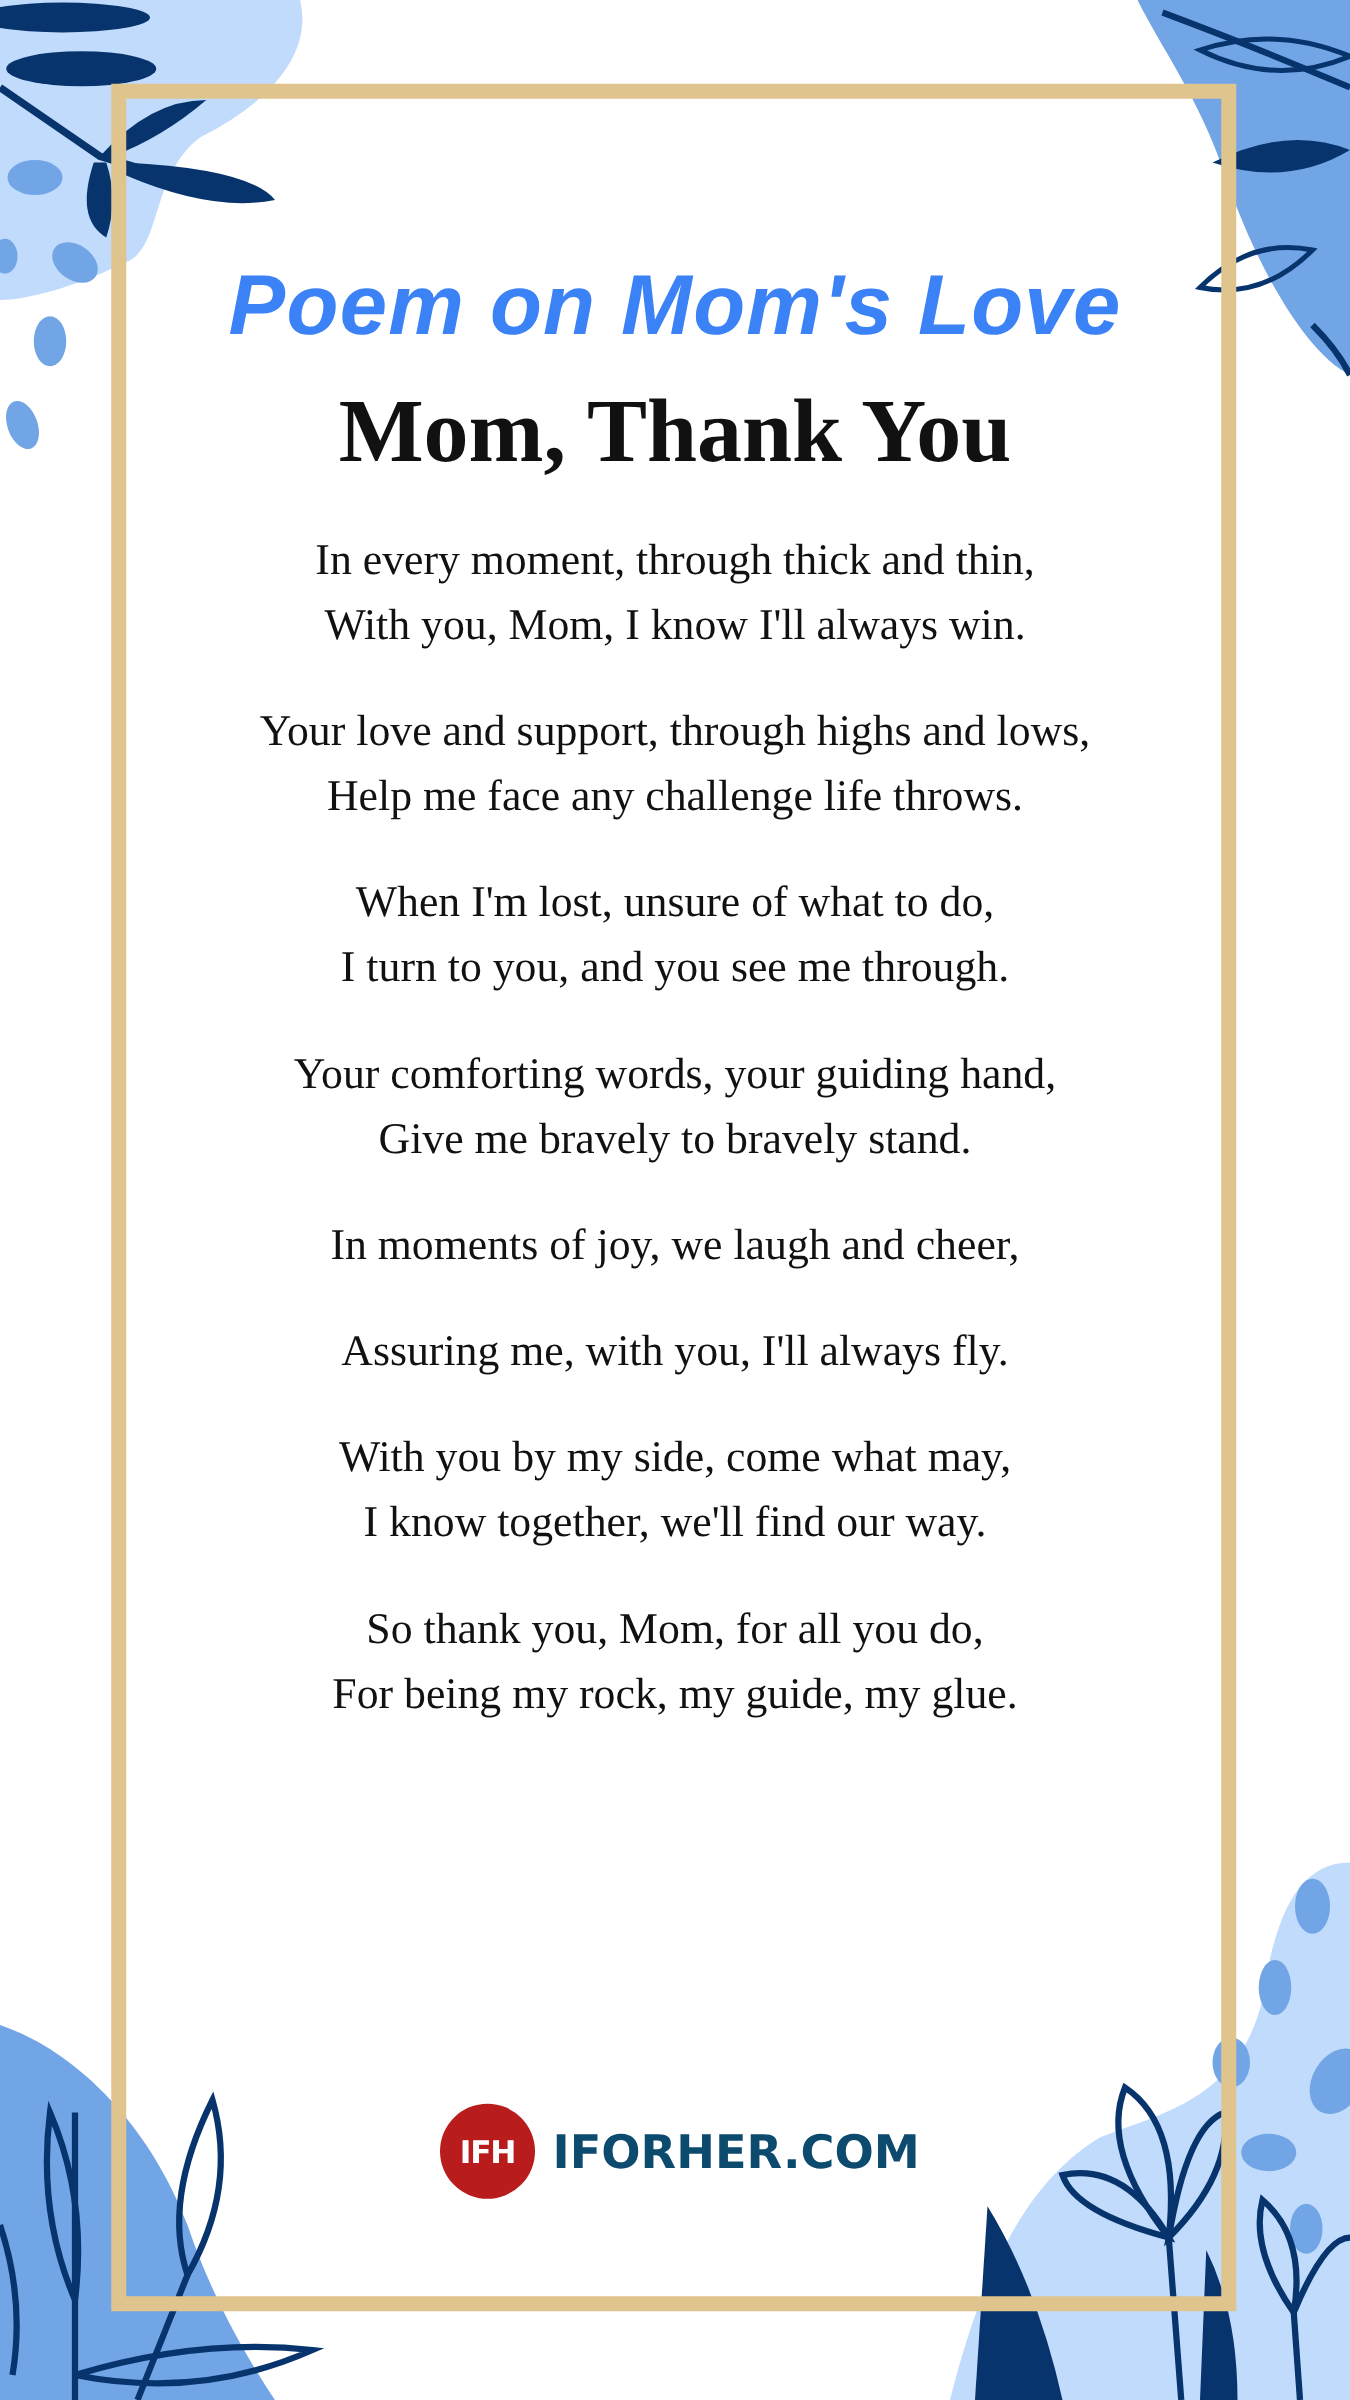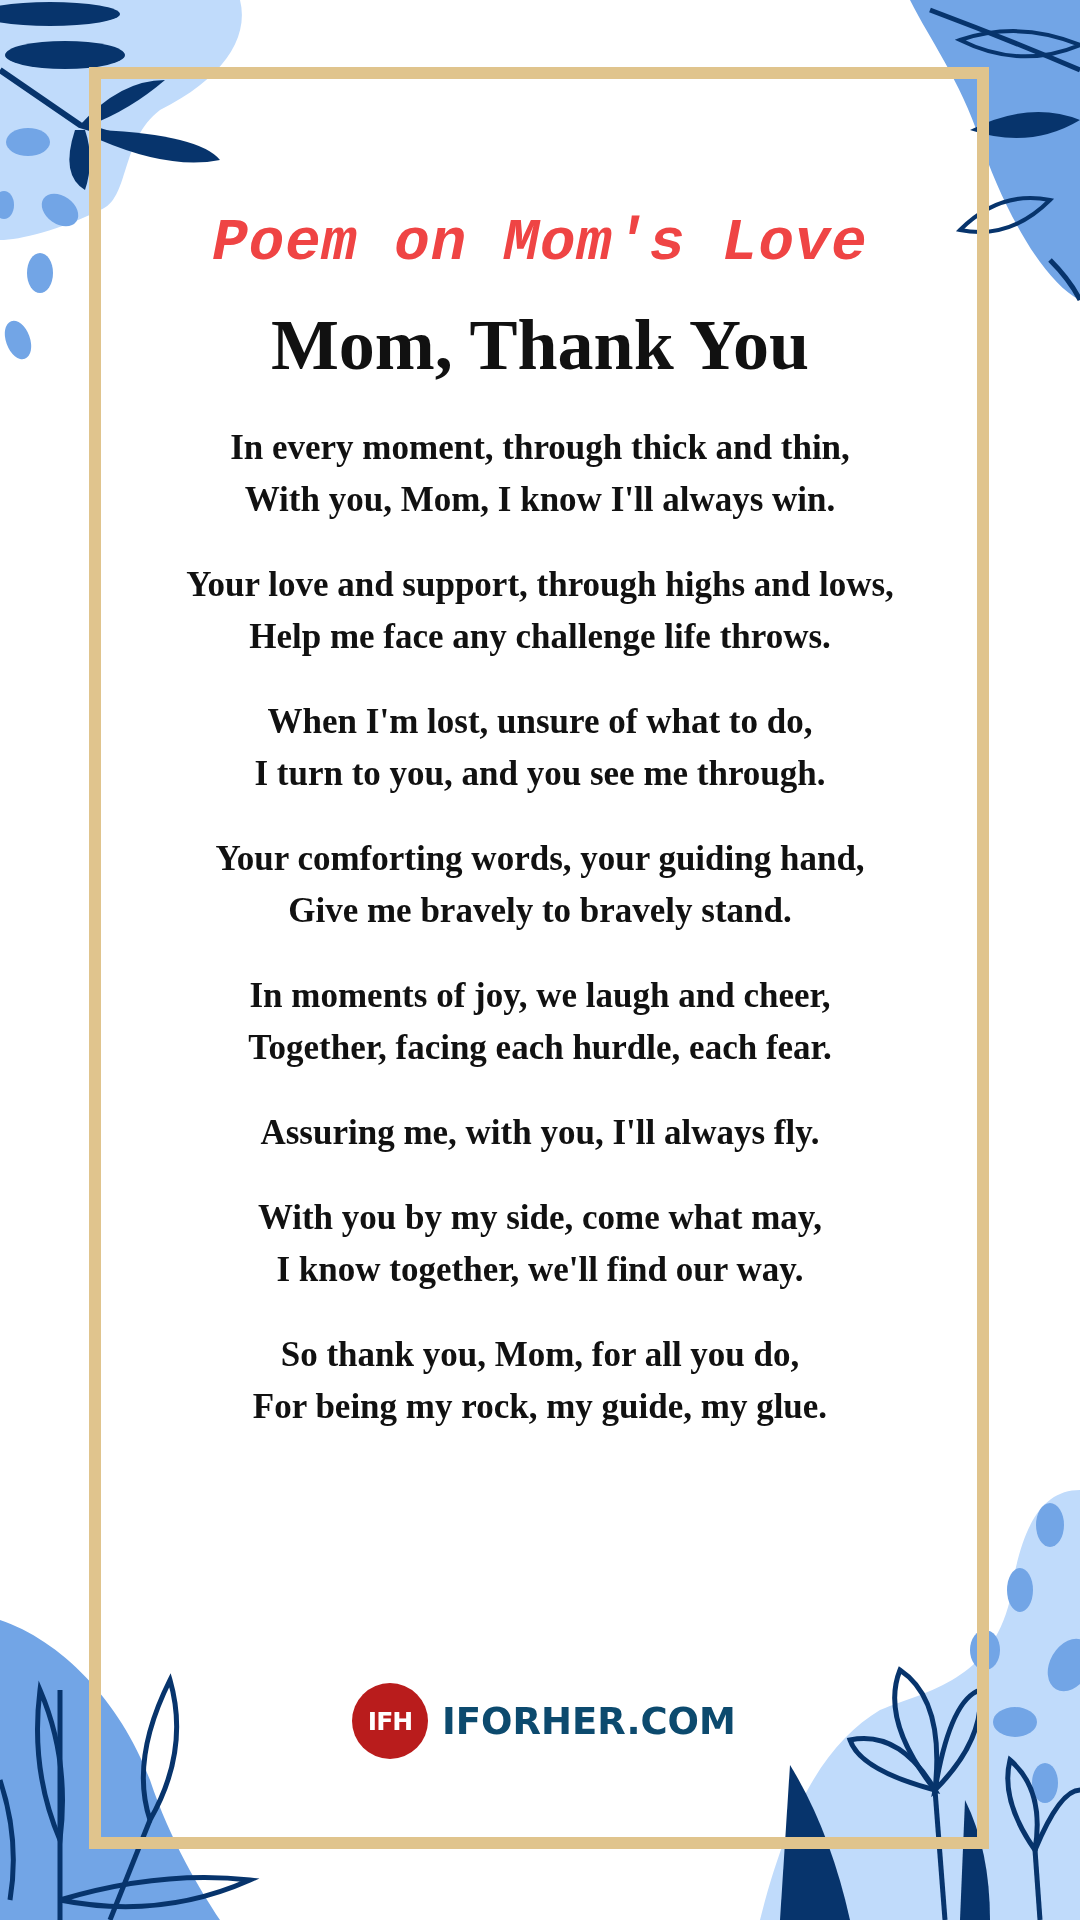--- a/index.html
+++ b/index.html
@@ -1,23 +1,23 @@
 <!DOCTYPE html>
 <html><head>
 <meta charset="utf-8">
 <style>
   html,body{margin:0;padding:0;}
   body{width:1080px;height:1920px;position:relative;overflow:hidden;background:#ffffff;font-family:"DejaVu Serif",serif;}
   .deco{position:absolute;left:0;top:0;width:1080px;height:1920px;}
   .frame{position:absolute;left:89px;top:67px;width:900px;height:1782px;border:12px solid #e0c48d;box-sizing:border-box;background:transparent;}
   .content{position:absolute;left:110px;top:190px;width:860px;text-align:center;}
-  .script-title{font-family:Liberation Mono, monospace;font-style:italic;font-size:59px;color:#ef4444;margin:0;height:108px;line-height:108px;letter-spacing:1px;}
+  .script-title{font-family:Liberation Sans, sans-serif;font-style:italic;font-size:68px;color:#3b82f6;margin:0;height:108px;line-height:108px;letter-spacing:1px;}
   .headline{font-family:"Liberation Serif",serif;font-weight:bold;font-size:72px;color:#111;line-height:94px;margin:0;}
   .stanzas{margin-top:30px;}
-  .stanza{font-family:"Liberation Serif",serif;font-weight:bold;font-size:35px;color:#111;line-height:52px;margin:0 0 33px 0;}
+  .stanza{font-family:"Liberation Serif",serif;font-weight:normal;font-size:35px;color:#111;line-height:52px;margin:0 0 33px 0;}
   .stanza div{white-space:nowrap;}
   .logo{position:absolute;left:352px;top:1683px;height:76px;display:flex;align-items:center;}
   .logo-badge{width:76px;height:76px;border-radius:50%;background:#b91c1c;color:#fff;display:flex;align-items:center;justify-content:center;font-family:"DejaVu Sans",sans-serif;font-weight:bold;font-size:25px;letter-spacing:-1px;}
   .logo-text{margin-left:14px;font-family:"DejaVu Sans",sans-serif;font-weight:bold;font-size:37px;color:#0c4a6e;letter-spacing:0px;}
 </style>
 </head>
 <body>
 
 <svg class="deco" viewBox="0 0 1080 1920" xmlns="http://www.w3.org/2000/svg">
 
@@ -94,21 +94,20 @@
       <div class="stanza">
         <div>When I'm lost, unsure of what to do,</div>
         <div>I turn to you, and you see me through.</div>
       </div>
       <div class="stanza">
         <div>Your comforting words, your guiding hand,</div>
         <div>Give me bravely to bravely stand.</div>
       </div>
       <div class="stanza">
         <div>In moments of joy, we laugh and cheer,</div>
-        <div>Together, facing each hurdle, each fear.</div>
       </div>
       <div class="stanza">
         <div>Assuring me, with you, I'll always fly.</div>
       </div>
       <div class="stanza">
         <div>With you by my side, come what may,</div>
         <div>I know together, we'll find our way.</div>
       </div>
       <div class="stanza">
         <div>So thank you, Mom, for all you do,</div>

